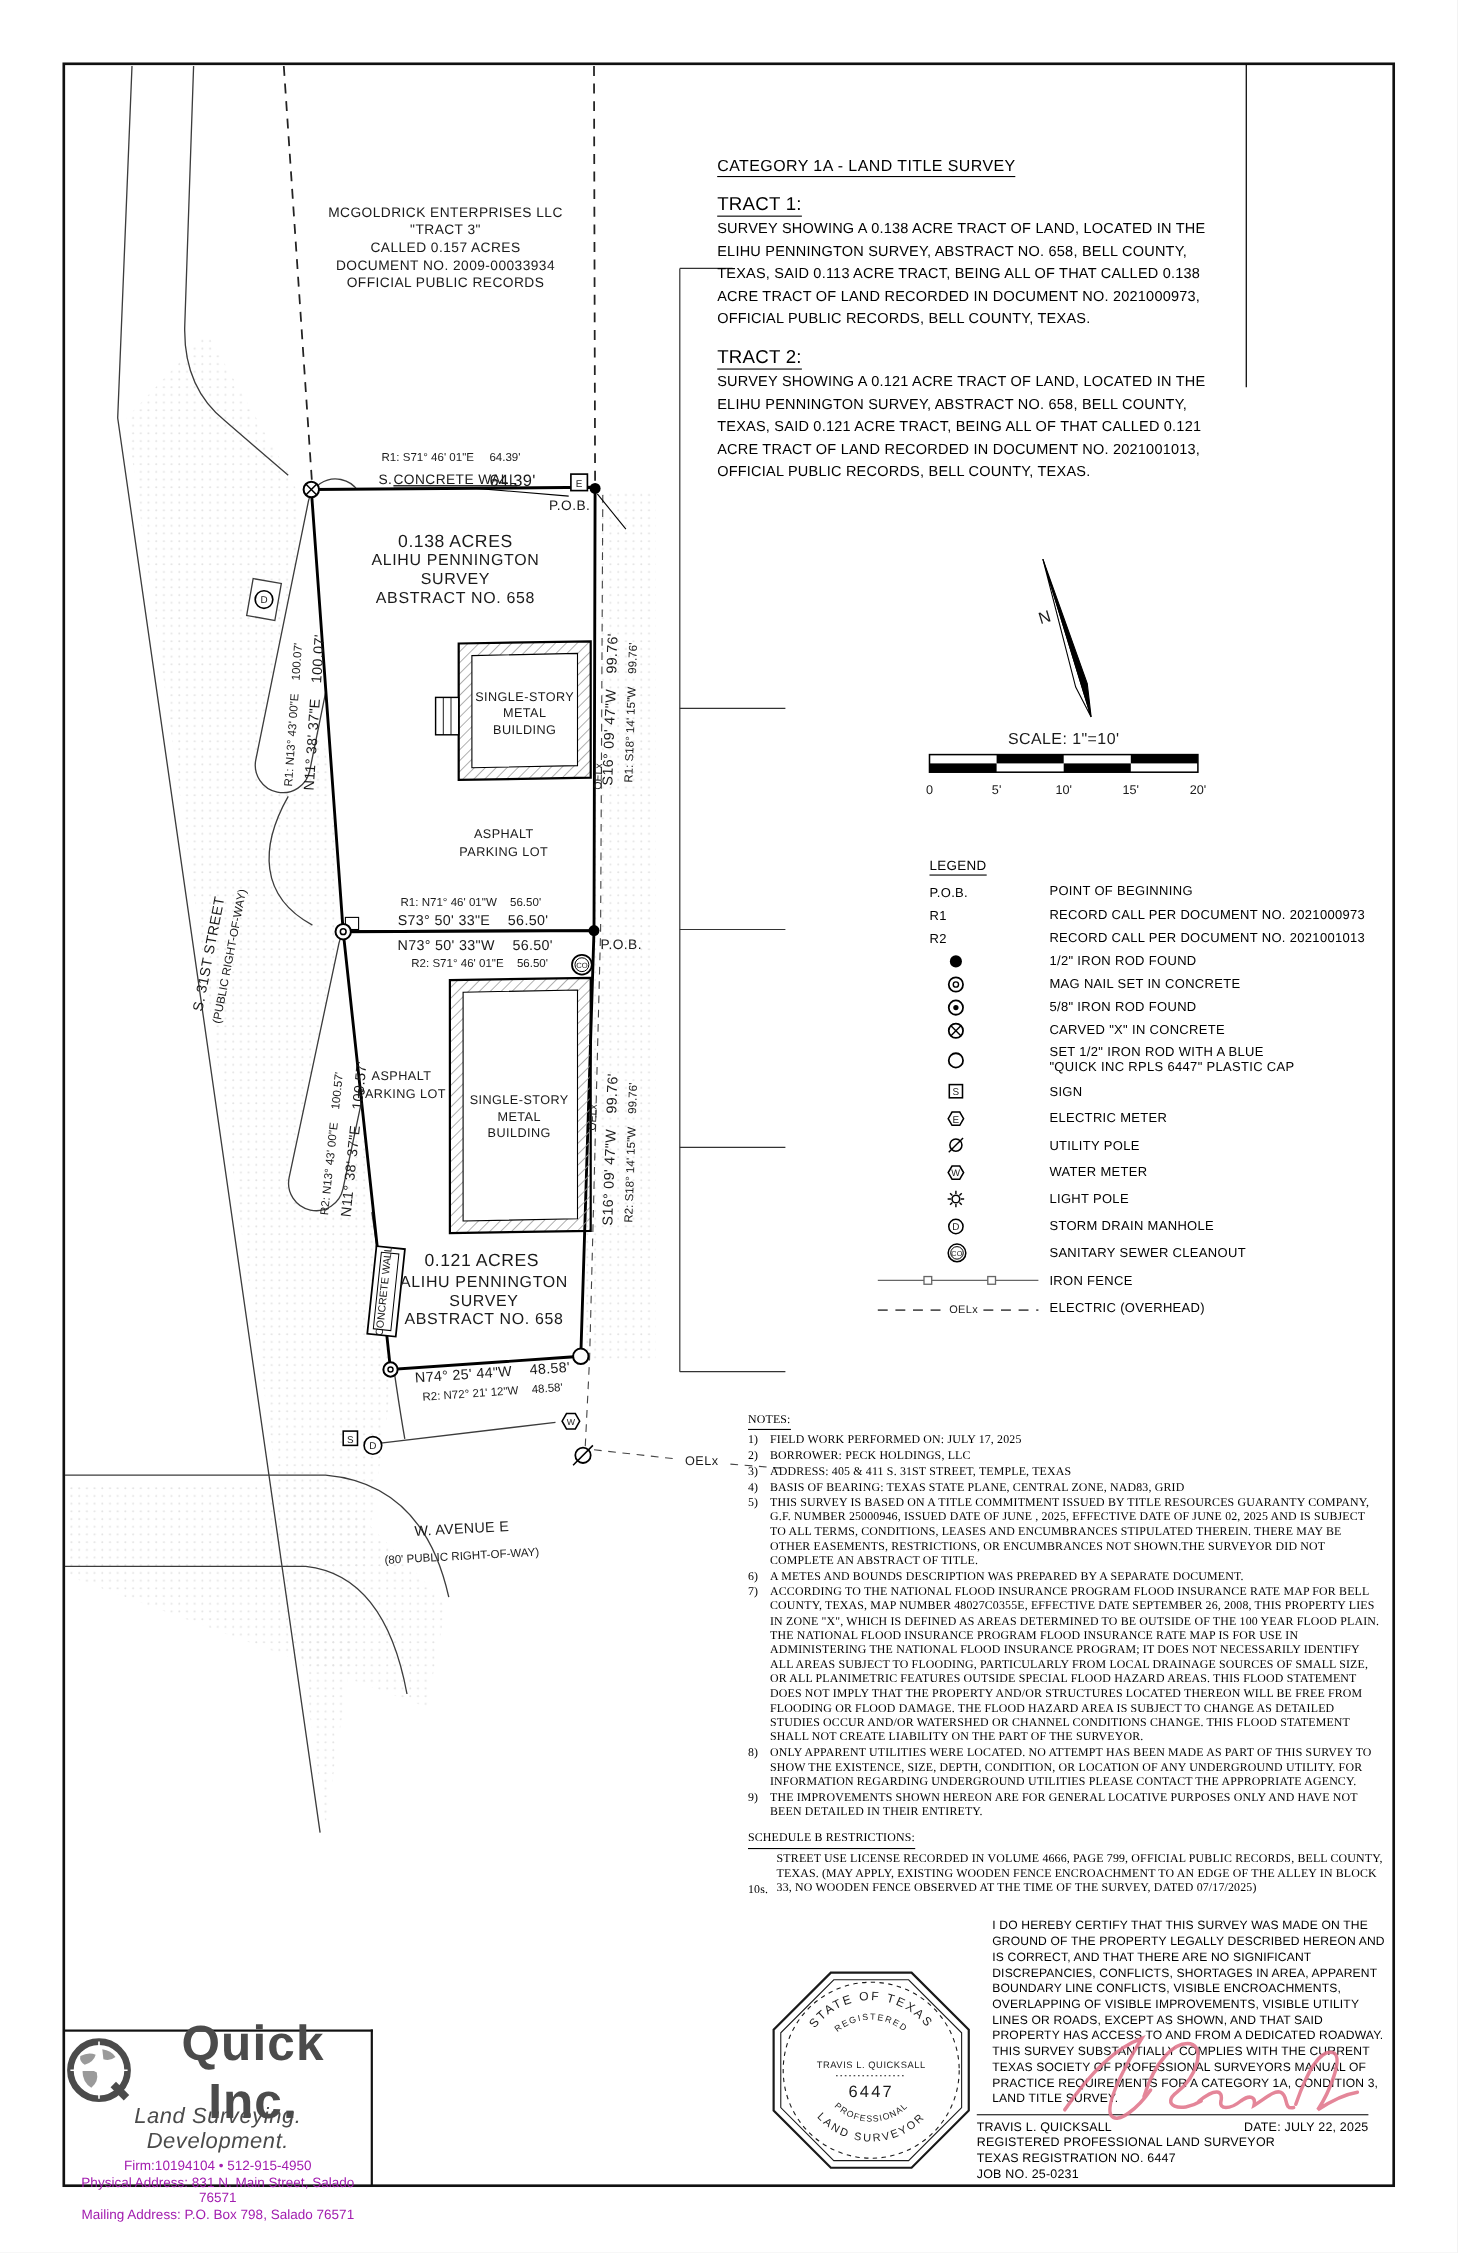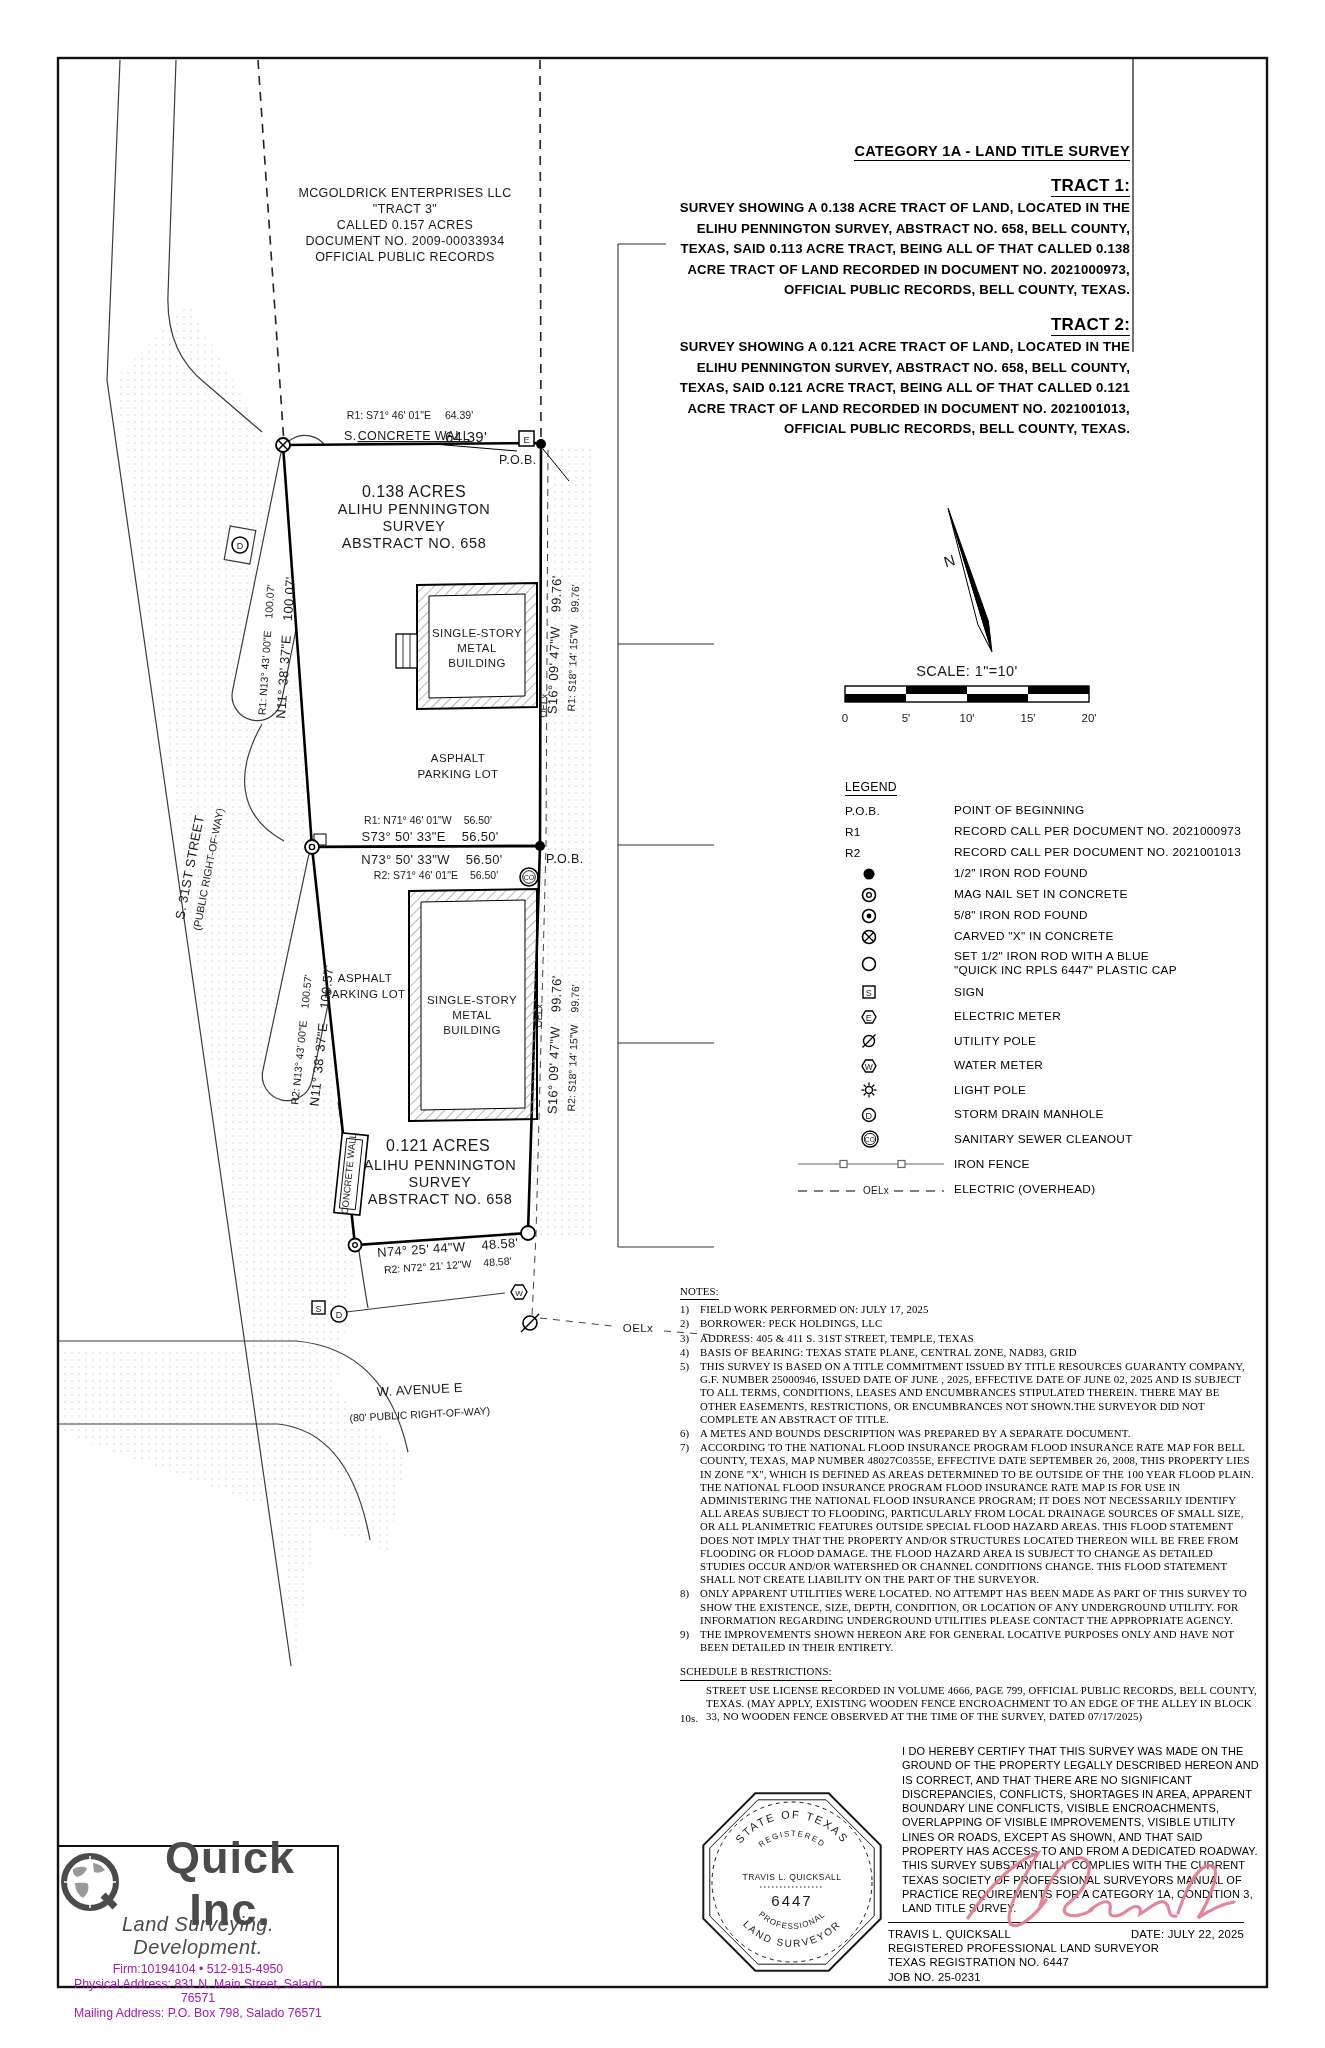--- a/index.html
+++ b/index.html
@@ -11,21 +11,21 @@
   .t-dim{font-size:13px;letter-spacing:.3px;}
   .t-dimbig{font-size:15px;letter-spacing:.3px;}
   .t-lbl{font-size:11.5px;letter-spacing:.4px;}
   .t-lbl2{font-size:12.5px;letter-spacing:.4px;}
   .t-acres{font-size:16px;letter-spacing:.5px;}
   .t-gray{fill:#b9b9b9;font-size:14.5px;letter-spacing:.6px;}
   .t-tiny{font-size:9.5px;}
   .t-sym{font-size:9px;}
   .blk{position:absolute;z-index:2;}
   
-  .title-block{left:652px;top:141px;width:478px;text-align:right;font-size:13.2px;line-height:20.5px;letter-spacing:.2px;font-weight:bold;}
+  .title-block{left:652px;top:141px;width:478px;text-align:left;font-size:13.2px;line-height:20.5px;letter-spacing:.2px;}
   .title-block .hd{font-size:14.5px;letter-spacing:.4px;}
   .u{border-bottom:1.6px solid #000;padding-bottom:1px;}
   .title-block .tr{margin-top:14px;font-size:17px;}
   .title-block p{margin:2px 0 0 0;}
   
   .legend-block{left:796px;top:780px;width:470px;font-size:11.8px;letter-spacing:.3px;}
   .legend-hd{margin-left:49px;margin-bottom:6px;font-size:12.2px;}
   .lr{display:flex;align-items:center;height:21px;}
   .lr-tall{height:33px;}
   .lr-md{height:24.5px;}

